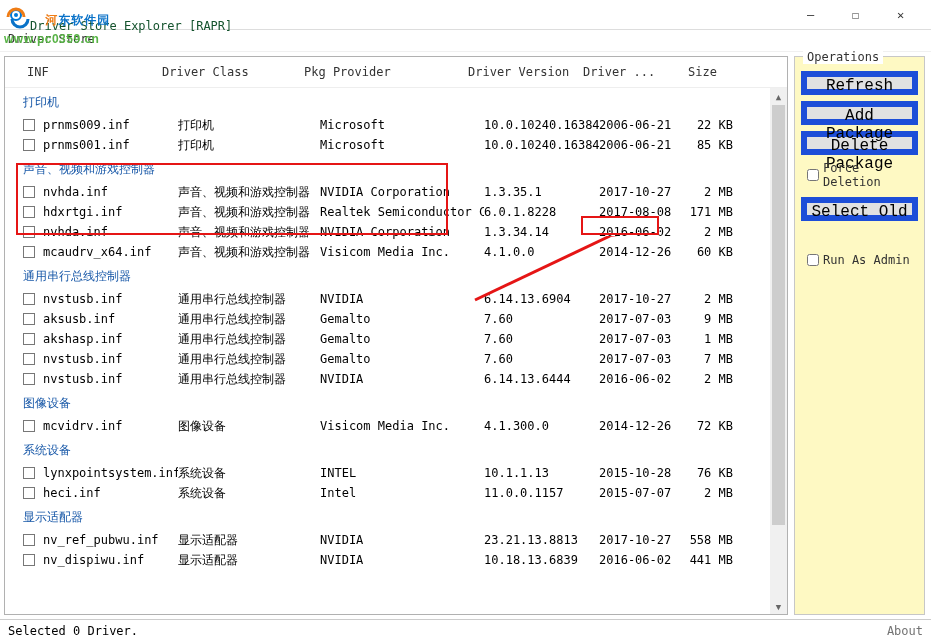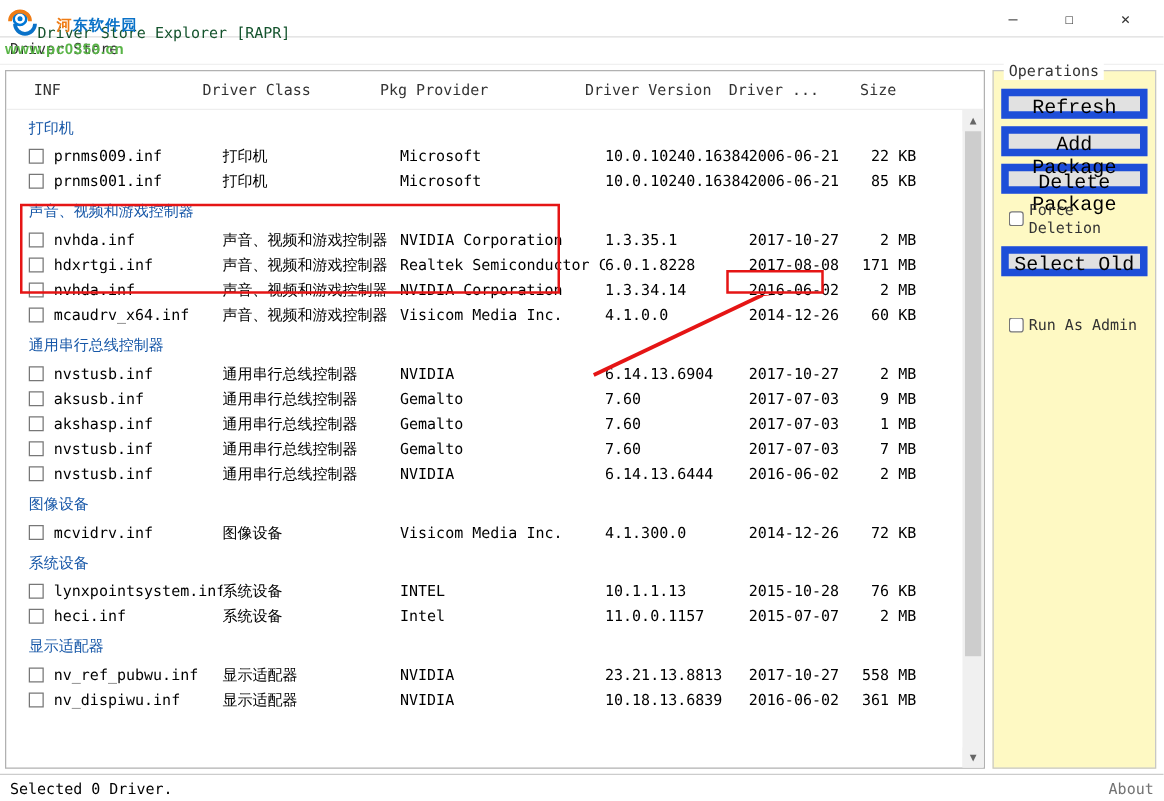--- a/index.html
+++ b/index.html
@@ -259,21 +259,21 @@
           <span class="cell col-date">2017-10-27</span>
           <span class="cell col-size">558 MB</span>
         </div>
         <div class="data-row">
           <span class="cb"></span>
           <span class="cell col-inf">nv_dispiwu.inf</span>
           <span class="cell col-class">显示适配器</span>
           <span class="cell col-prov">NVIDIA</span>
           <span class="cell col-ver">10.18.13.6839</span>
           <span class="cell col-date">2016-06-02</span>
-          <span class="cell col-size">361 MB</span>
+          <span class="cell col-size">441 MB</span>
         </div>
         <div class="scrollbar-v">
         <div class="sb-btn">▲</div>
         <div class="sb-thumb"></div>
         <div class="sb-btn" style="position:absolute;bottom:0;left:0;right:0">▼</div>
       </div>
 
       <div class="anno-box" style="left:11px; top:75px; width:432px; height:72px;"></div>
       <div class="anno-box" style="left:576px; top:128px; width:78px; height:19px;"></div>
       <svg class="anno-arrow" style="left:445px; top:148px;" width="170" height="80">

